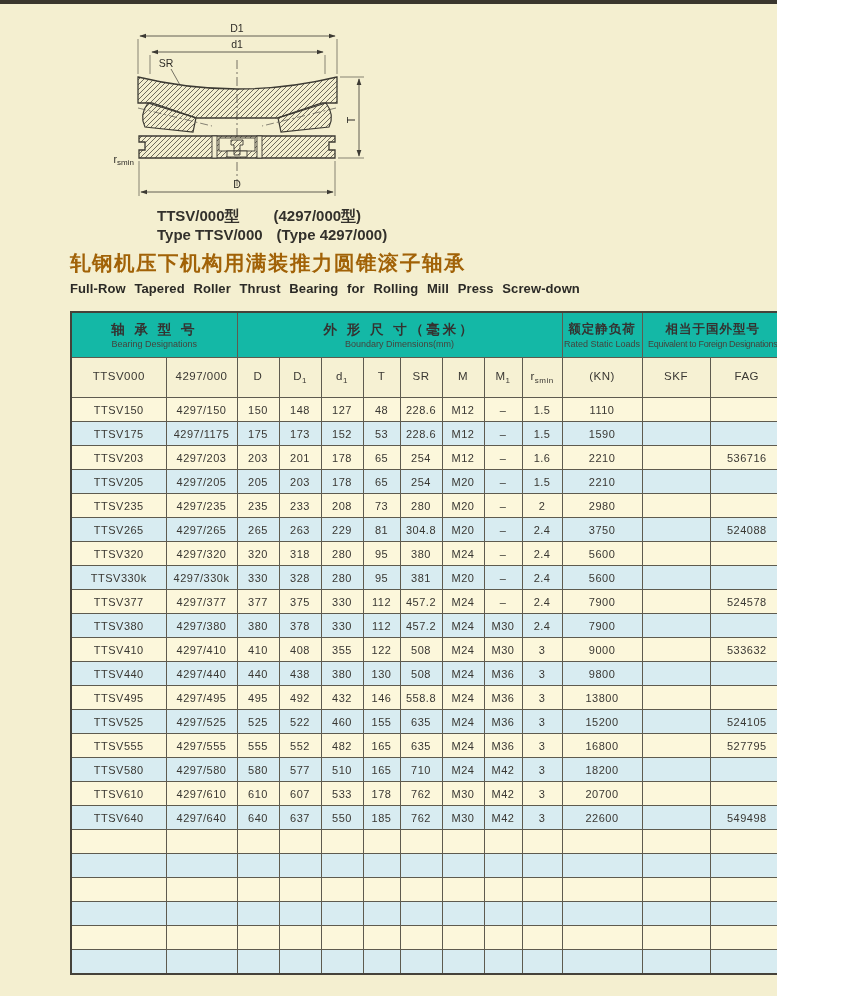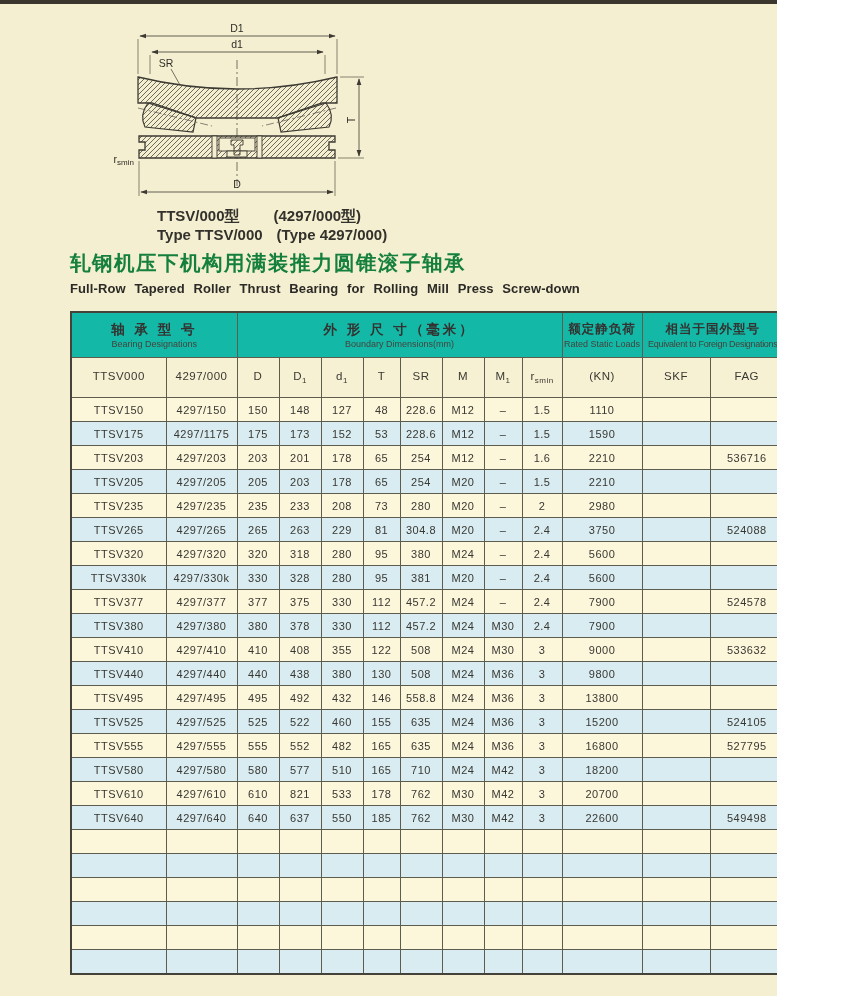--- a/index.html
+++ b/index.html
@@ -18,21 +18,21 @@
   .caption{
     position:absolute;left:157px;top:206px;
     font-size:15px;font-weight:bold;color:#33312c;
     line-height:19px;white-space:nowrap;
   }
   .cap-gap1{display:inline-block;width:34px;}
   .cap-gap2{display:inline-block;width:14px;}
   
   .title-zh{
     position:absolute;left:70px;top:249px;
-    font-size:20.5px;font-weight:bold;letter-spacing:1.5px;color:#15803d;
+    font-size:20.5px;font-weight:bold;letter-spacing:1.5px;color:#a16207;
     white-space:nowrap;
   }
   .title-en{
     position:absolute;left:70px;top:281px;
     font-size:13px;font-weight:bold;letter-spacing:0.1px;word-spacing:5px;color:#2b2a26;
     white-space:nowrap;
   }
   
   table.bearing{
     position:absolute;left:70px;top:311px;
@@ -416,21 +416,21 @@
           <td>M42</td>
           <td>3</td>
           <td>18200</td>
           <td></td>
           <td></td>
         </tr>
         <tr>
           <td>TTSV610</td>
           <td>4297/610</td>
           <td>610</td>
-          <td>821</td>
+          <td>607</td>
           <td>533</td>
           <td>178</td>
           <td>762</td>
           <td>M30</td>
           <td>M42</td>
           <td>3</td>
           <td>20700</td>
           <td></td>
           <td></td>
         </tr>

